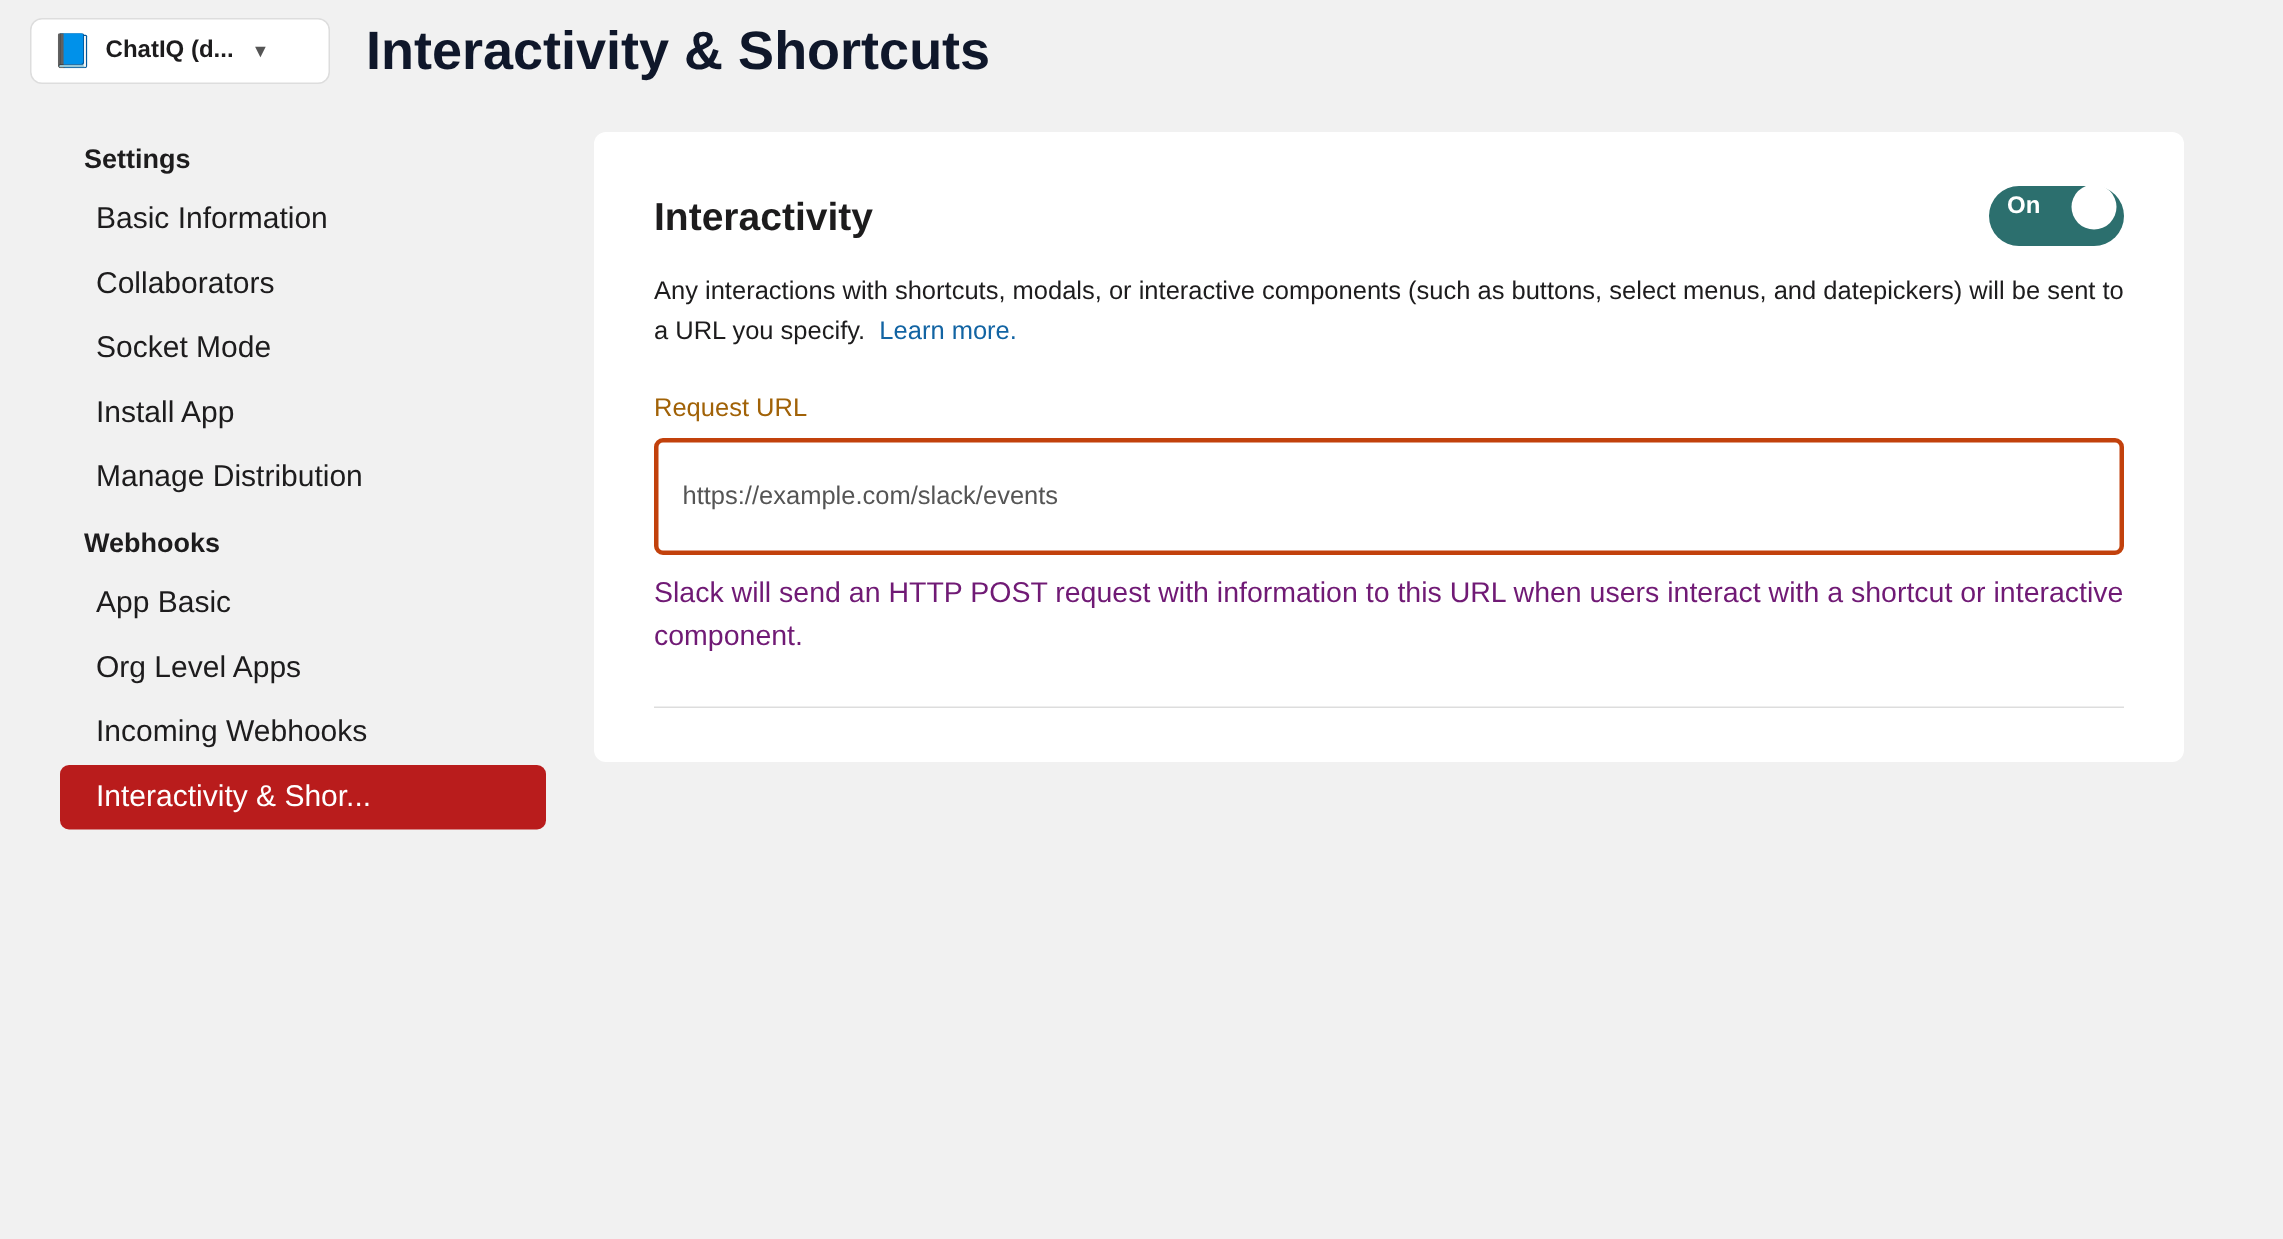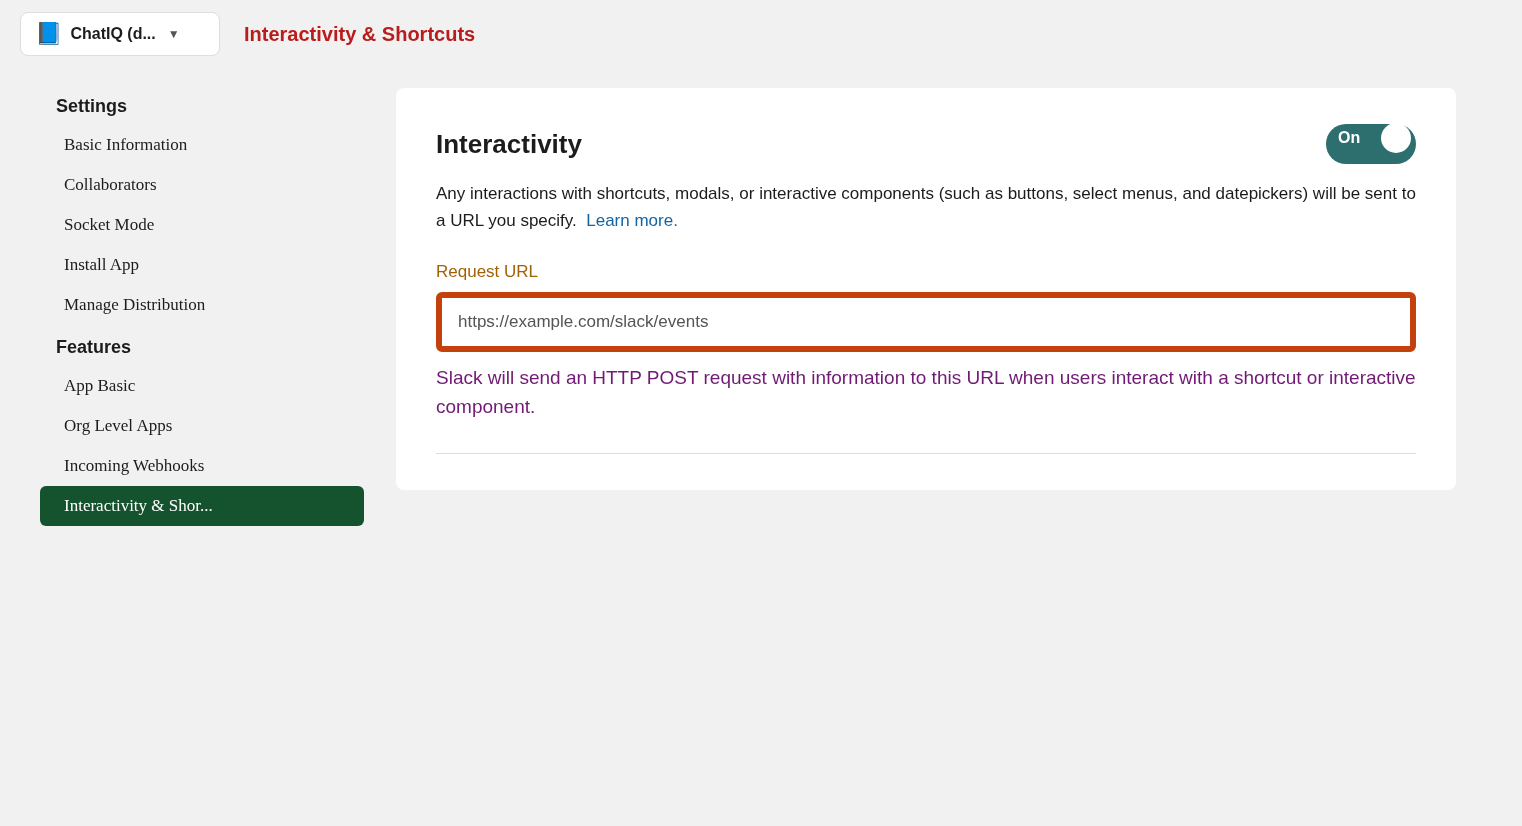--- a/index.html
+++ b/index.html
@@ -43,23 +43,23 @@
       font-weight: 700;
     }
 
     .chevron-icon {
       font-size: 12px;
       color: #555;
       margin-left: 4px;
     }
 
     .page-title {
-      font-size: 20px;
+      font-size: 36px;
       font-weight: 800;
-      color: #b91c1c;
+      color: #0f172a;
     }
 
     
     .layout {
       display: flex;
       height: calc(826px - 70px);
       margin-left: 32px;
     }
 
     
@@ -74,31 +74,30 @@
     .sidebar-section-title {
       font-size: 18px;
       font-weight: 800;
       padding: 12px 24px 8px;
       color: #1d1c1d;
     }
 
     .sidebar-item {
       display: block;
       padding: 10px 24px;
-      font-size: 17px;
+      font-size: 20px;
       color: #1d1c1d;
       cursor: pointer;
       text-decoration: none;
       border-radius: 4px;
       margin: 0 8px;
-      font-family: Liberation Serif, serif;
     }
 
     .sidebar-item.active {
-      background: #14532d;
+      background: #b91c1c;
       color: #fff;
       border-radius: 6px;
       font-weight: 500;
     }
 
     
     .main-content {
       flex: 1;
       padding: 20px 24px;
       overflow-y: auto;
@@ -175,22 +174,22 @@
     
     .field-label {
       font-size: 17px;
       font-weight: 400;
       margin-bottom: 10px;
       color: #a16207;
     }
 
     .url-input {
       width: 100%;
-      padding: 14px 16px;
-      border: 6px solid #c2410c;
+      padding: 26px 16px;
+      border: 3px solid #c2410c;
       border-radius: 6px;
       font-size: 17px;
       color: #555;
       outline: none;
       background: #fff;
     }
 
     .field-hint {
       font-size: 19px;
       color: #701a75;
@@ -220,21 +219,21 @@
 
   <nav class="sidebar">
     <div class="sidebar-section-title">Settings</div>
 
     <a class="sidebar-item">Basic Information</a>
     <a class="sidebar-item">Collaborators</a>
     <a class="sidebar-item">Socket Mode</a>
     <a class="sidebar-item">Install App</a>
     <a class="sidebar-item">Manage Distribution</a>
 
-    <div class="sidebar-section-title">Features</div>
+    <div class="sidebar-section-title">Webhooks</div>
 
     <a class="sidebar-item">App Basic</a>
     <a class="sidebar-item">Org Level Apps</a>
     <a class="sidebar-item">Incoming Webhooks</a>
     <a class="sidebar-item active">Interactivity &amp; Shor...</a>
   </nav>
 
   <main class="main-content">
     <div class="content-card">
 

